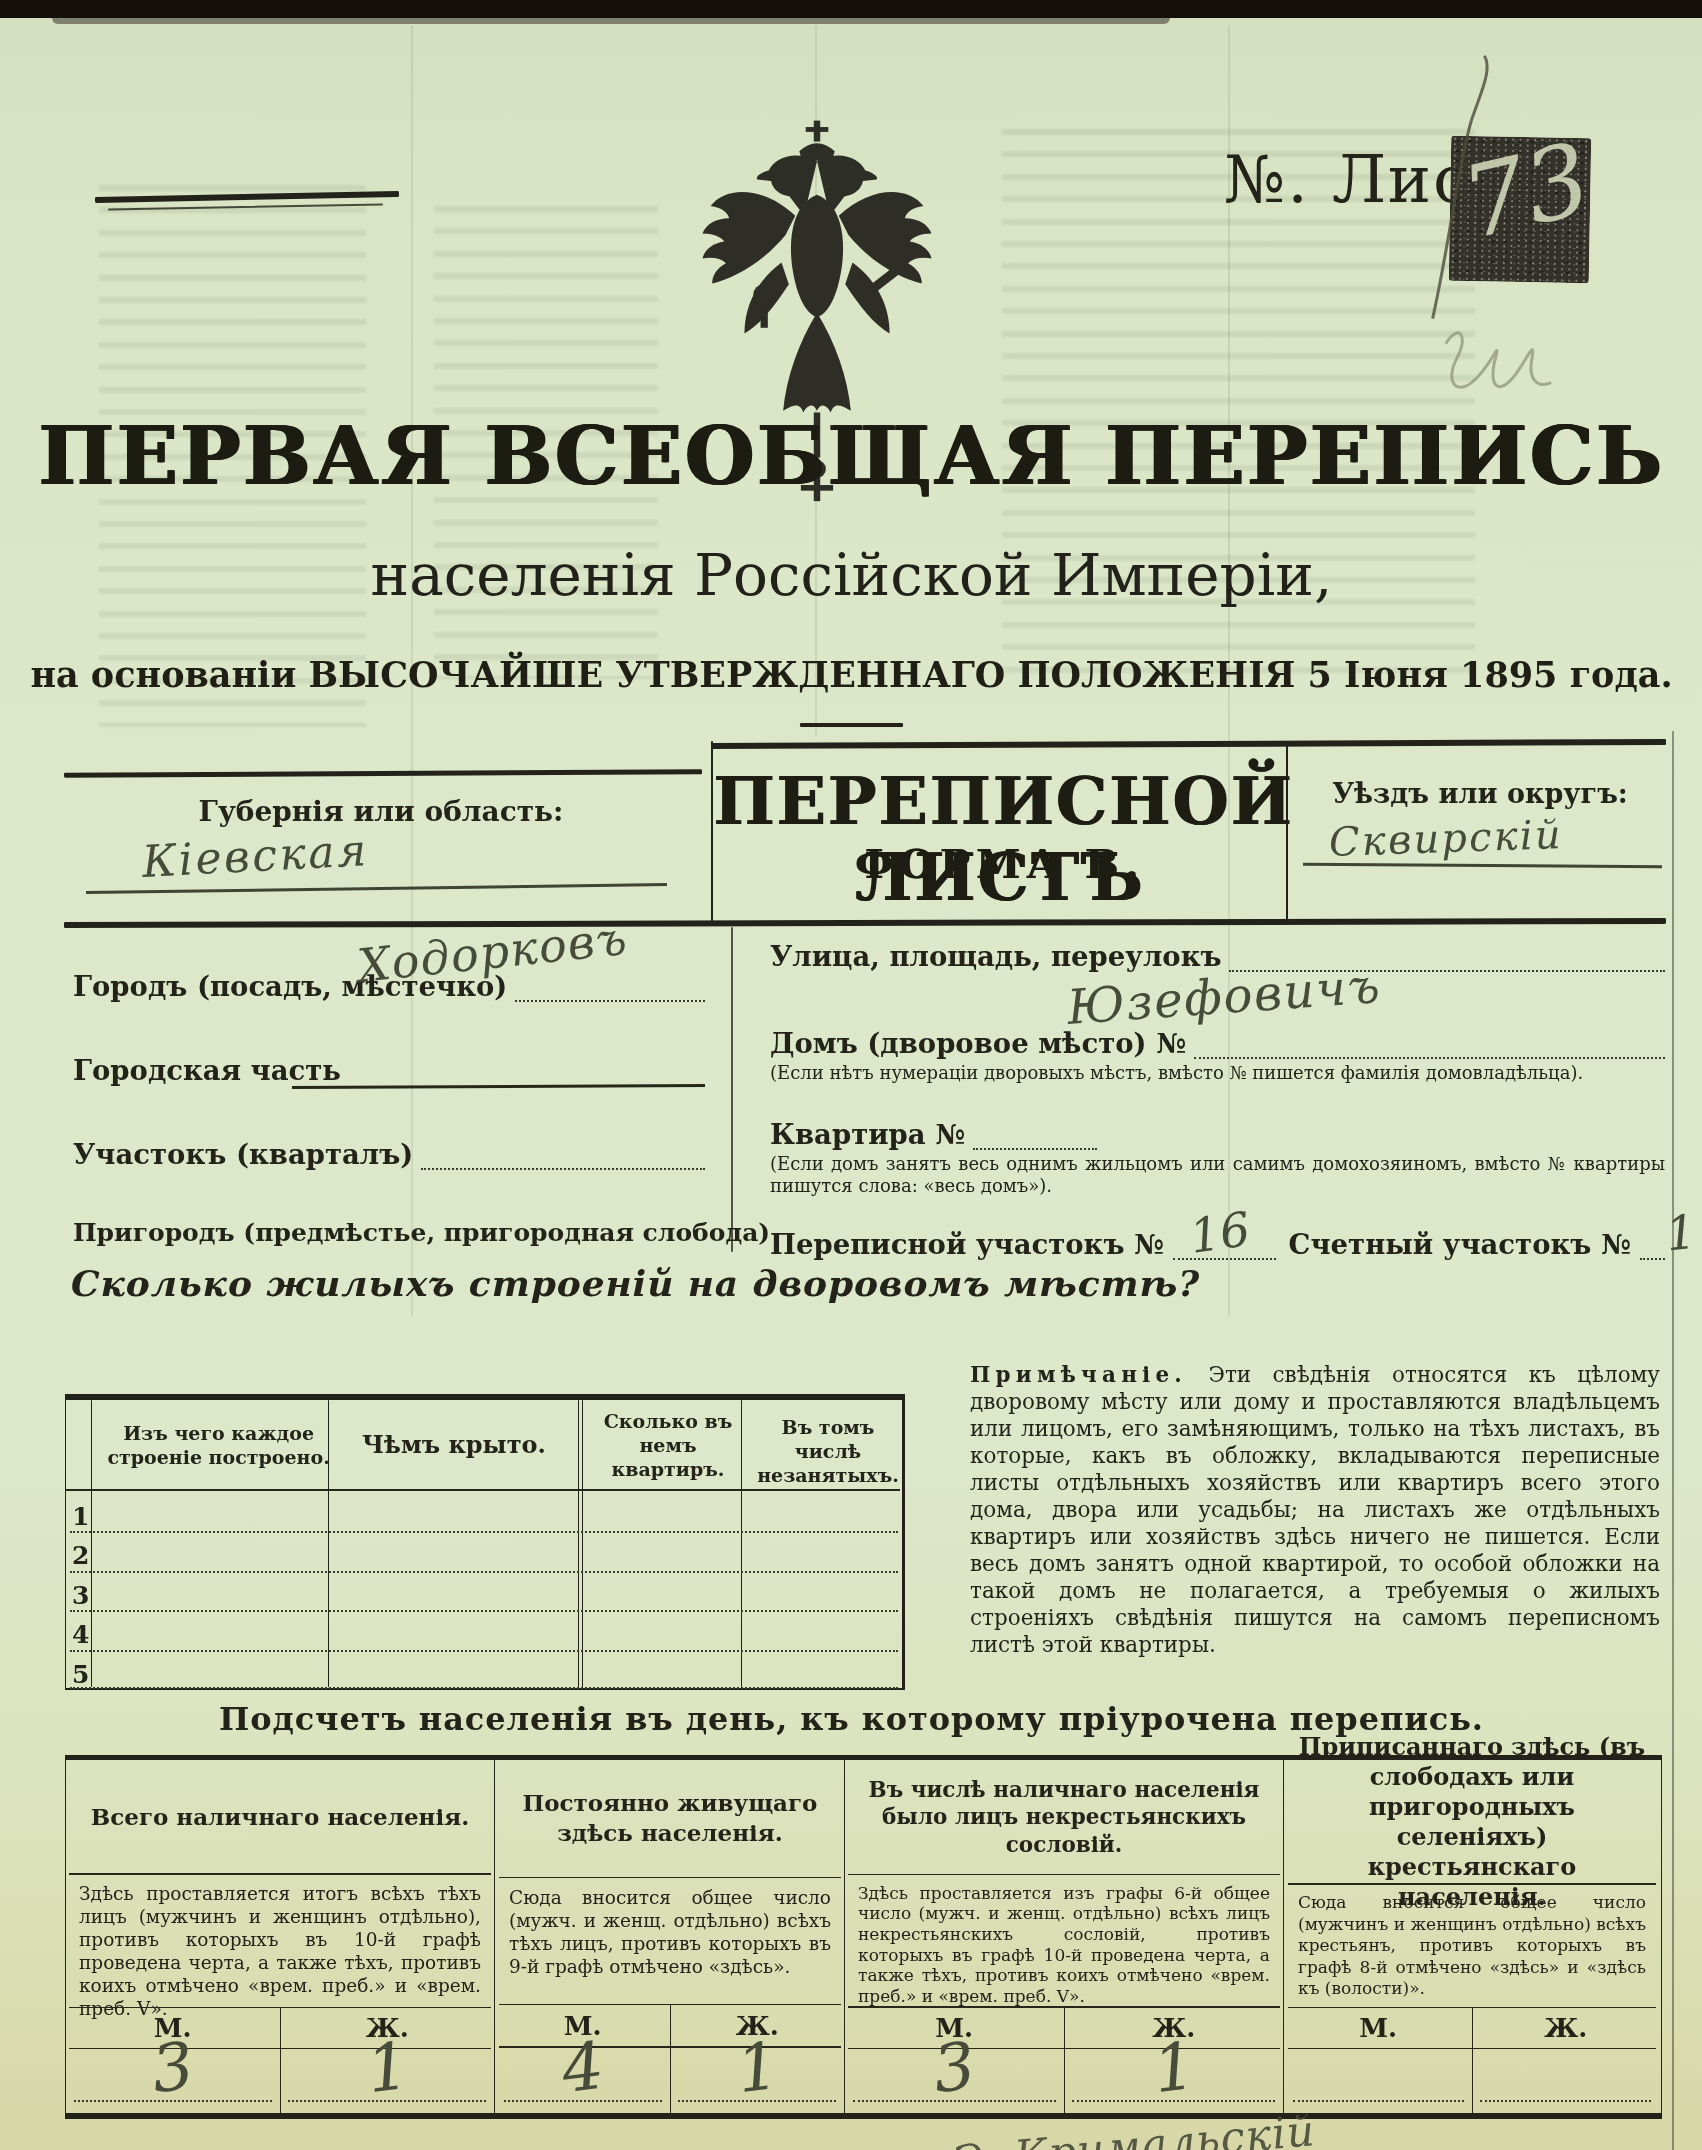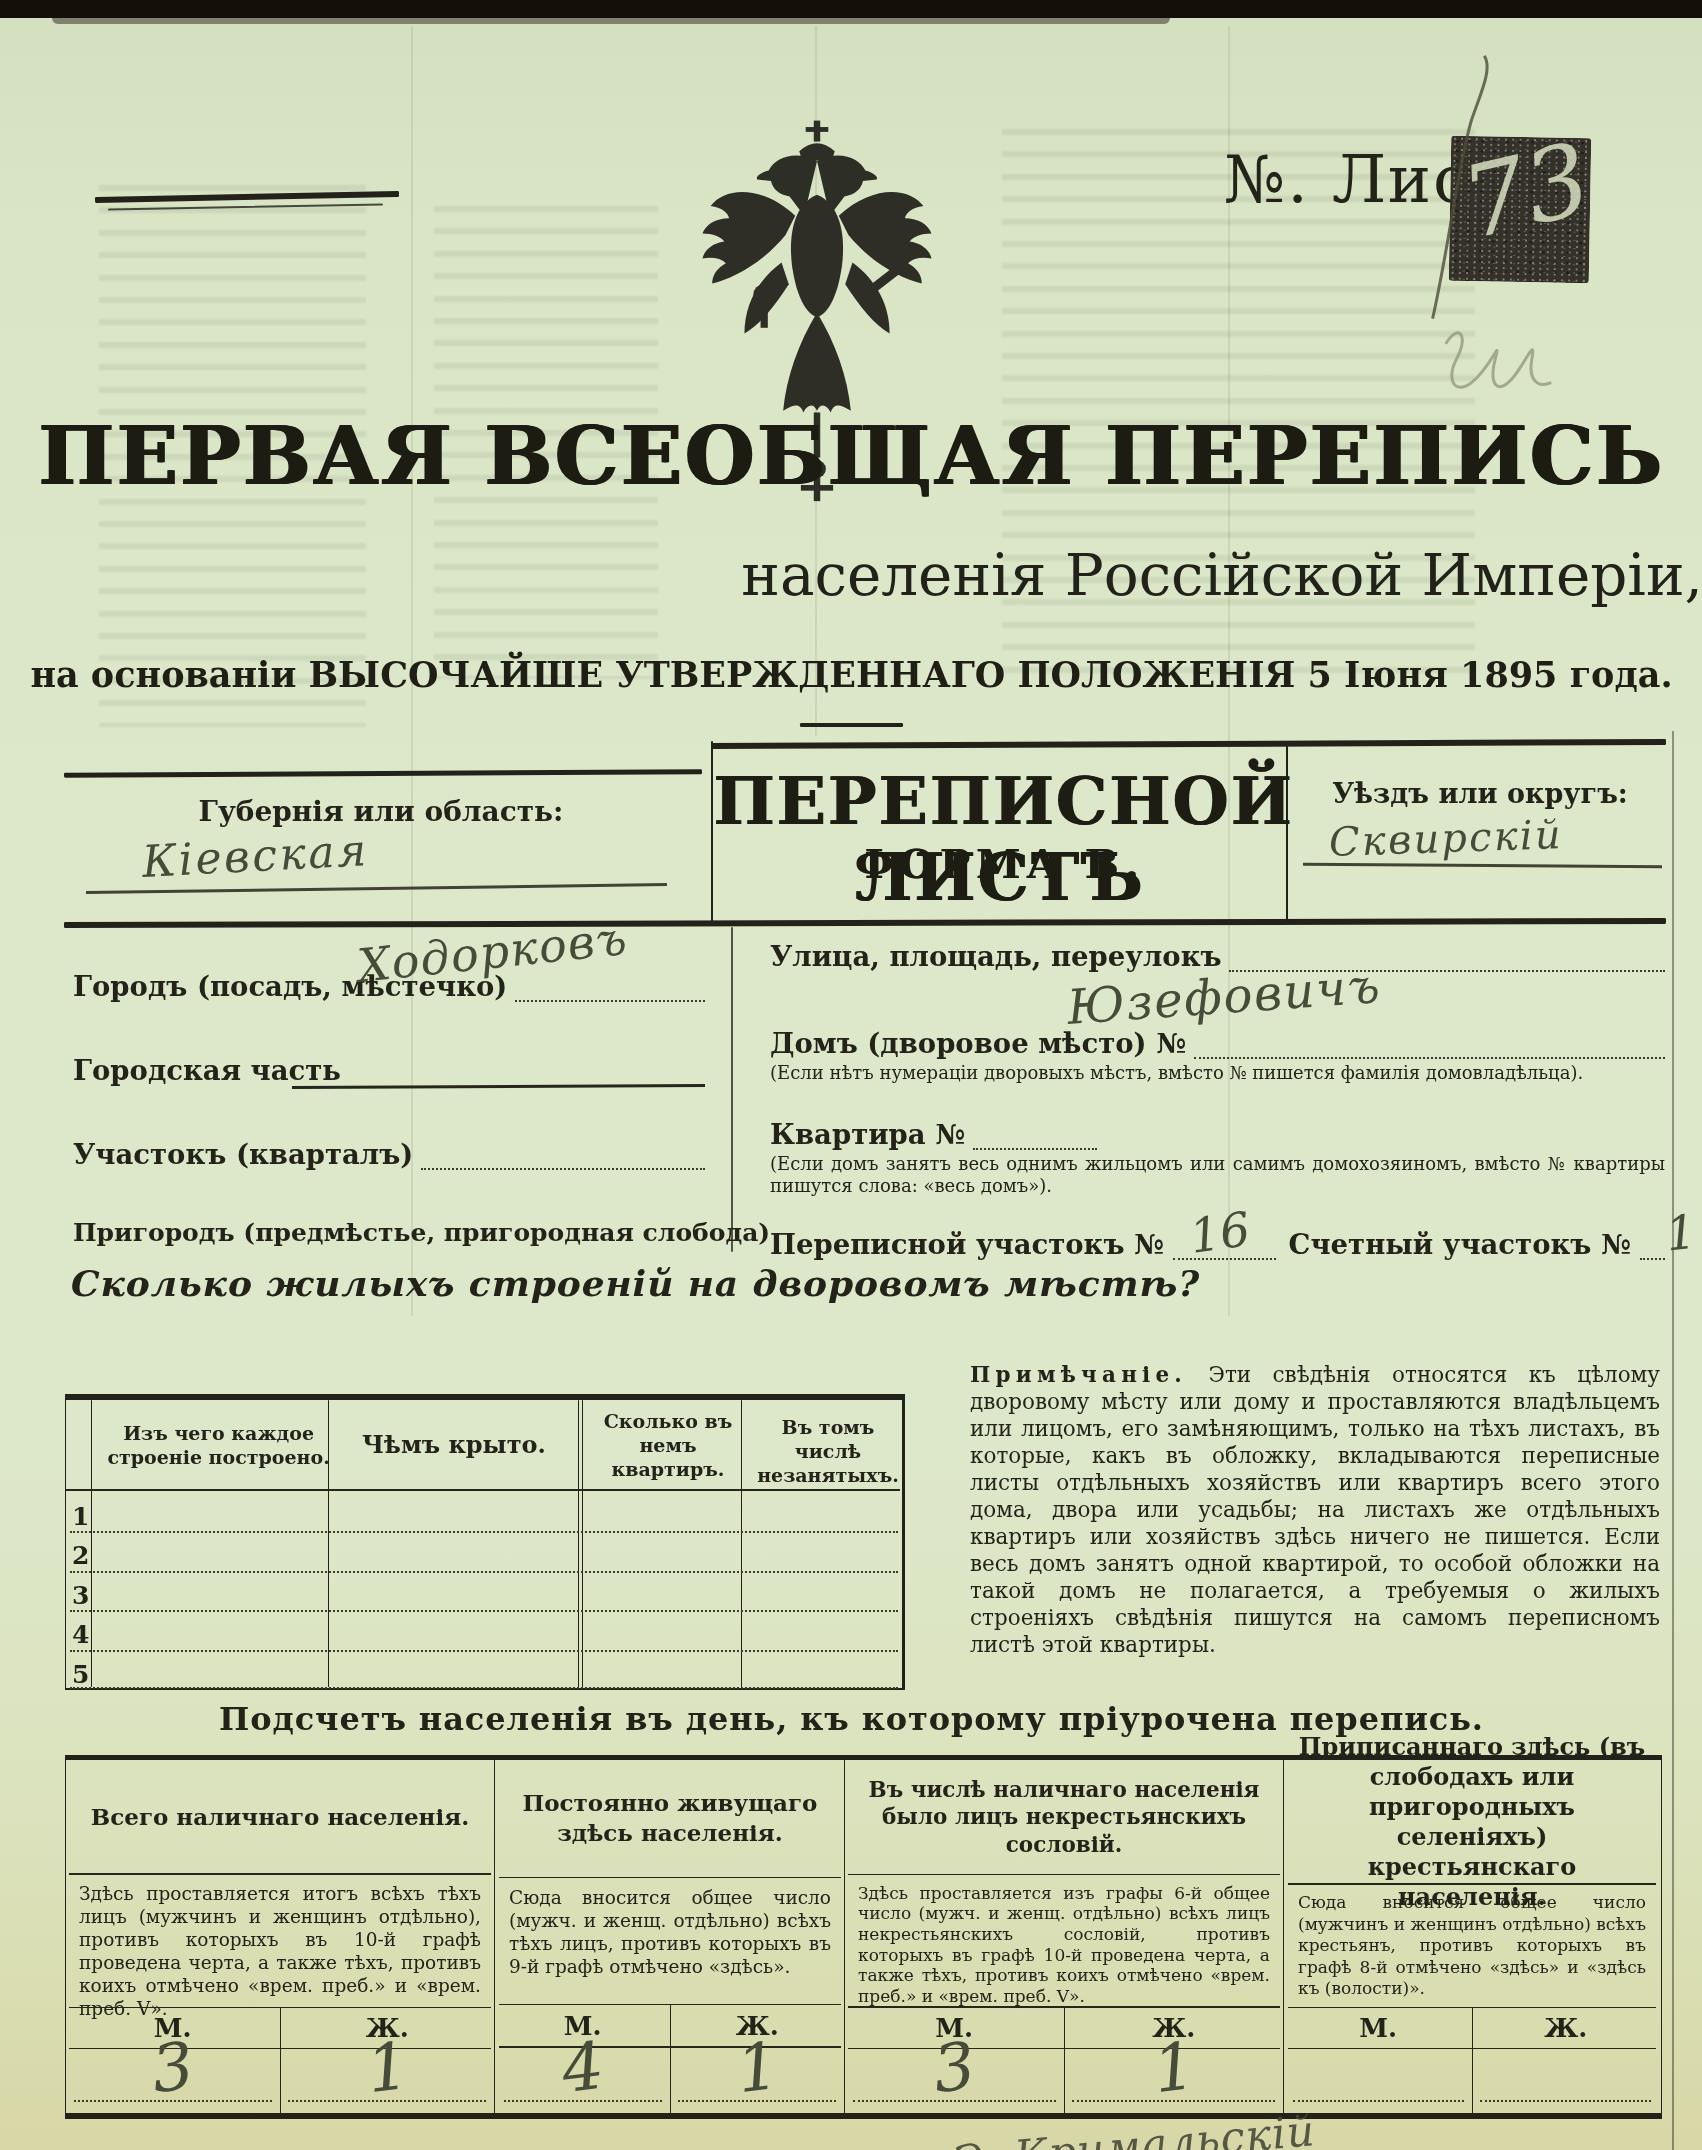--- a/index.html
+++ b/index.html
@@ -86,21 +86,21 @@
     <div class="abs hand" style="left:13px;top:-4.3px;font-size:99px;color:#d8dfc0;opacity:.85;transform:rotate(-14deg);">73</div>
   </div>
   <svg class="abs" style="left:1355px;top:43px;" width="194" height="323" xmlns="http://www.w3.org/2000/svg" viewBox="0 0 450 750">
     <path d="M300 30 C320 60 290 120 270 180 C240 280 220 460 180 640" stroke="#4e4c3a" stroke-width="7" fill="none" opacity="0.8"></path>
   </svg>
   <svg class="abs" style="left:1394px;top:318px;" width="224" height="155" xmlns="http://www.w3.org/2000/svg" viewBox="0 0 520 360">
     <path d="M120 60 c30 -50 55 -20 25 35 c-25 48 -5 85 35 55 c45 -35 70 -110 55 -55 c-15 60 5 85 40 45 c30 -35 55 -100 45 -45 c-8 45 10 70 45 55" stroke="#8f9478" stroke-width="7" fill="none" opacity="0.75"></path>
   </svg>
 
   <div class="abs serif bold center" style="left:0;top:409px;width:1703px;font-size:80px;letter-spacing:2.6px;color:#1c1c12;text-shadow:1.3px 0 0 #1c1c12,-0.9px 0 0 #1c1c12;">ПЕРВАЯ ВСЕОБЩАЯ ПЕРЕПИСЬ</div>
-  <div class="abs serif center" style="left:0;top:541px;width:1703px;font-size:58px;color:#22221a;text-align:right;">населенія Россійской Имперіи,</div>
+  <div class="abs serif center" style="left:0;top:541px;width:1703px;font-size:58px;color:#22221a;">населенія Россійской Имперіи,</div>
   <div class="abs serif bold center" style="left:0;top:654px;width:1703px;font-size:35px;color:#20201675;color:#201f15;">на основаніи ВЫСОЧАЙШЕ УТВЕРЖДЕННАГО ПОЛОЖЕНІЯ 5 Іюня 1895 года.</div>
   <div class="abs rule" style="left:800px;top:723px;width:103px;height:4.3px;"></div>
 
   <div class="abs rule" style="left:711px;top:741px;width:955px;height:5.6px;transform:rotate(-0.25deg);"></div>
   <div class="abs rule" style="left:64px;top:771px;width:638px;height:5.2px;transform:rotate(-0.3deg);"></div>
   <div class="abs rule" style="left:711px;top:741px;width:2.2px;height:181px;"></div>
   <div class="abs rule" style="left:1286px;top:741px;width:2.2px;height:181px;"></div>
   <div class="abs rule" style="left:64px;top:920px;width:1602px;height:5.6px;transform:rotate(-0.15deg);"></div>
 
   <div class="abs serif bold center" style="left:69px;top:795px;width:624px;font-size:28px;">Губернія или область:</div>

